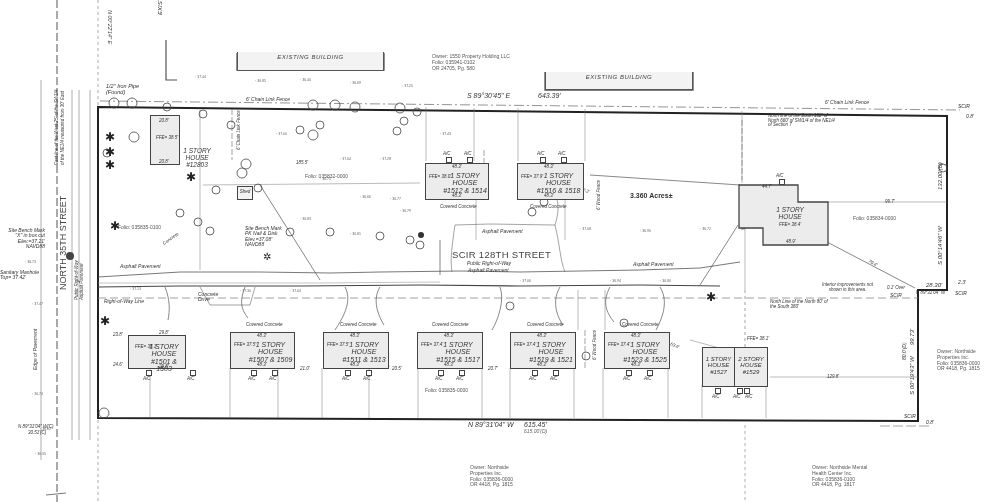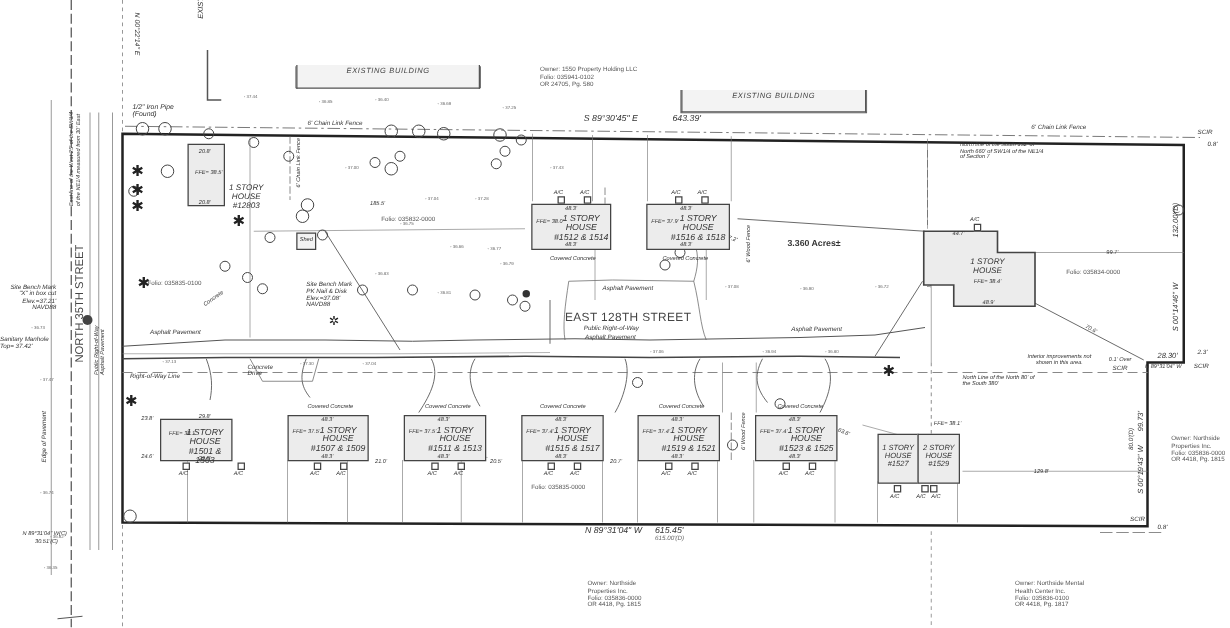--- a/index.html
+++ b/index.html
@@ -255,21 +255,21 @@
 
 <div class="lbl ital" style="left:958px;top:104px;font-size:5px;">SCIR</div>
 <div class="lbl ital" style="left:966px;top:114px;font-size:5px;">0.8'</div>
 <div class="lbl ital" style="left:955px;top:291px;font-size:5px;">SCIR</div>
 <div class="lbl ital" style="left:958px;top:280px;font-size:5px;">2.3'</div>
 <div class="lbl ital" style="left:890px;top:293px;font-size:5px;">SCIR</div>
 <div class="lbl ital" style="left:887px;top:286px;font-size:4.5px;">0.1' Over</div>
 <div class="lbl ital" style="left:904px;top:414px;font-size:5px;">SCIR</div>
 <div class="lbl ital" style="left:926px;top:420px;font-size:5px;">0.8'</div>
 
-<div class="lbl" style="left:452px;top:250px;font-size:9.5px;letter-spacing:.3px;color:#444;">EAST 128TH STREET</div>
+<div class="lbl" style="left:452px;top:250px;font-size:9.5px;letter-spacing:.3px;color:#444;">SCIR 128TH STREET</div>
 <div class="lbl ital" style="left:467px;top:261px;font-size:5px;">Public Right-of-Way</div>
 <div class="lbl ital" style="left:468px;top:268px;font-size:5px;">Asphalt Pavement</div>
 <div class="lbl ital" style="left:482px;top:229px;font-size:5px;">Asphalt Pavement</div>
 <div class="lbl ital" style="left:120px;top:264px;font-size:5px;">Asphalt Pavement</div>
 <div class="lbl ital" style="left:633px;top:262px;font-size:5px;">Asphalt Pavement</div>
 <div class="lbl ital" style="left:104px;top:299px;font-size:5px;width:40px;">Right-of-Way Line</div>
 <div class="lbl ital" style="left:198px;top:292px;font-size:5px;width:30px;">Concrete Drive</div>
 
 <div class="lbl ital" style="left:630px;top:192px;font-size:7px;font-style:normal;font-weight:bold;color:#333;">3.360 Acres±</div>
 <div class="lbl ital" style="left:106px;top:84px;font-size:5.5px;width:50px;">1/2" Iron Pipe (Found)</div>

